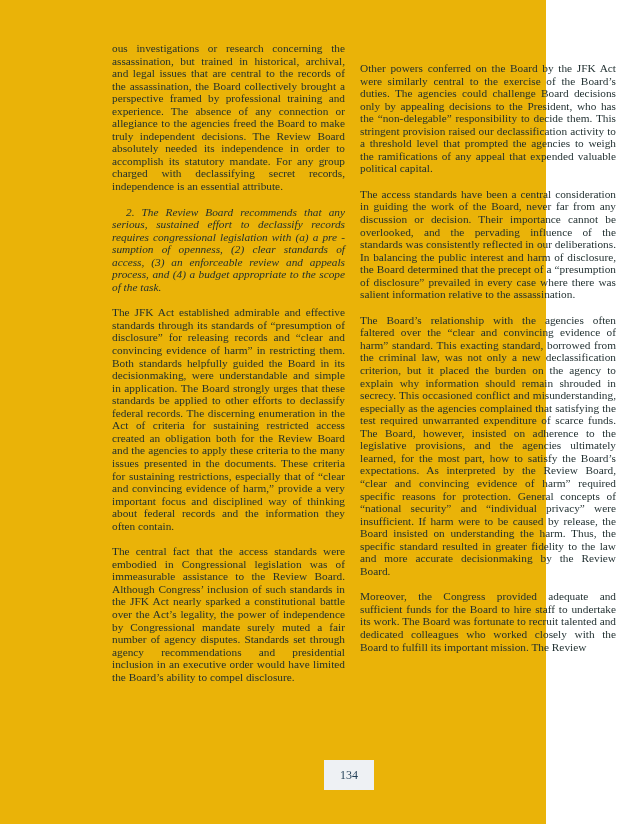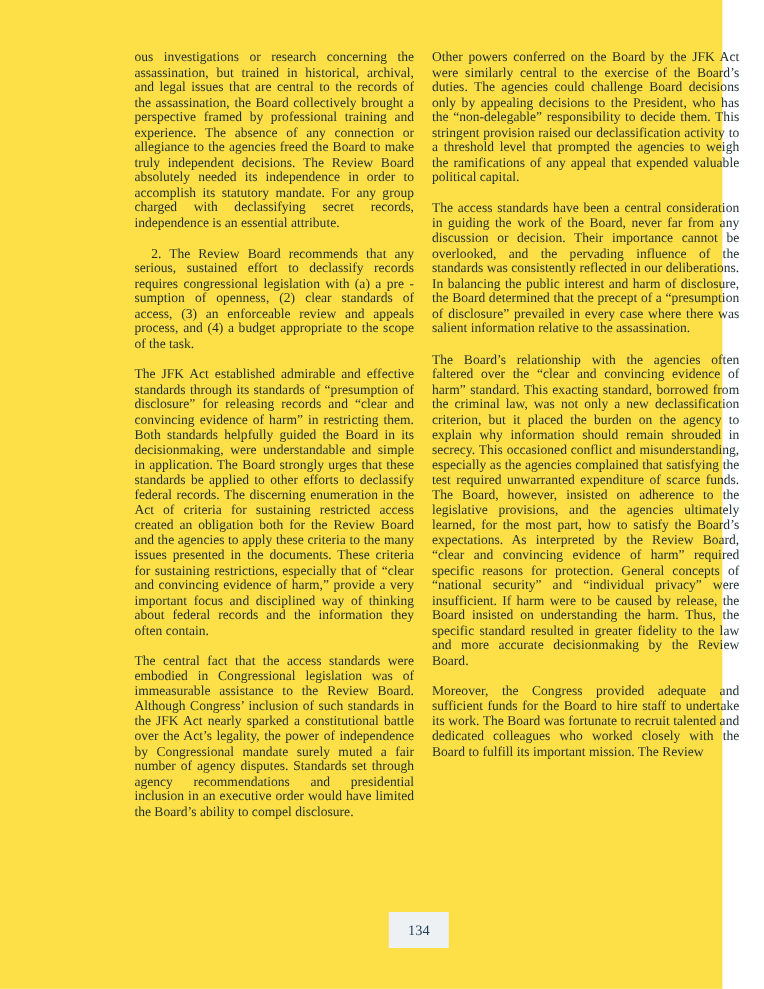--- a/index.html
+++ b/index.html
@@ -1,30 +1,30 @@
 <!DOCTYPE html>
 <html><head>
   <meta charset="utf-8">
   <style>
     html, body { margin: 0; padding: 0; background: #ffffff; }
     body { width: 637px; height: 824px; position: relative; overflow: hidden; }
-    .page { position: absolute; left: 0; top: 0; width: 602px; height: 824px; background: #fde047; }
+    .page { position: absolute; left: 0; top: 0; width: 546px; height: 824px; background: #eab308; }
     .col { position: absolute; top: 42px; width: 233px; }
     .col.left { left: 112px; }
-    .col.right { left: 360px; width: 256px; }
+    .col.right { left: 360px; width: 256px; margin-top: 20px; }
     p {
       margin: 0 0 13px 0;
       font-family: "Liberation Serif", "DejaVu Serif", serif;
       font-size: 11.3px;
       line-height: 12.55px;
       color: #1e2d2e;
       text-align: justify;
       hyphens: manual;
     }
-    p.rec { text-indent: 14px; margin-top: 0; }
+    p.rec { font-style: italic; text-indent: 14px; margin-top: 0; }
     .folio {
       position: absolute; left: 324px; top: 760px; width: 50px; height: 30px;
       background: #eef1f4; display: flex; align-items: center; justify-content: center;
       font-family: "Liberation Serif", "DejaVu Serif", serif; font-size: 12px; color: #1f3d55;
     }
   </style>
 </head>
 <body>
 
 <div class="page">

